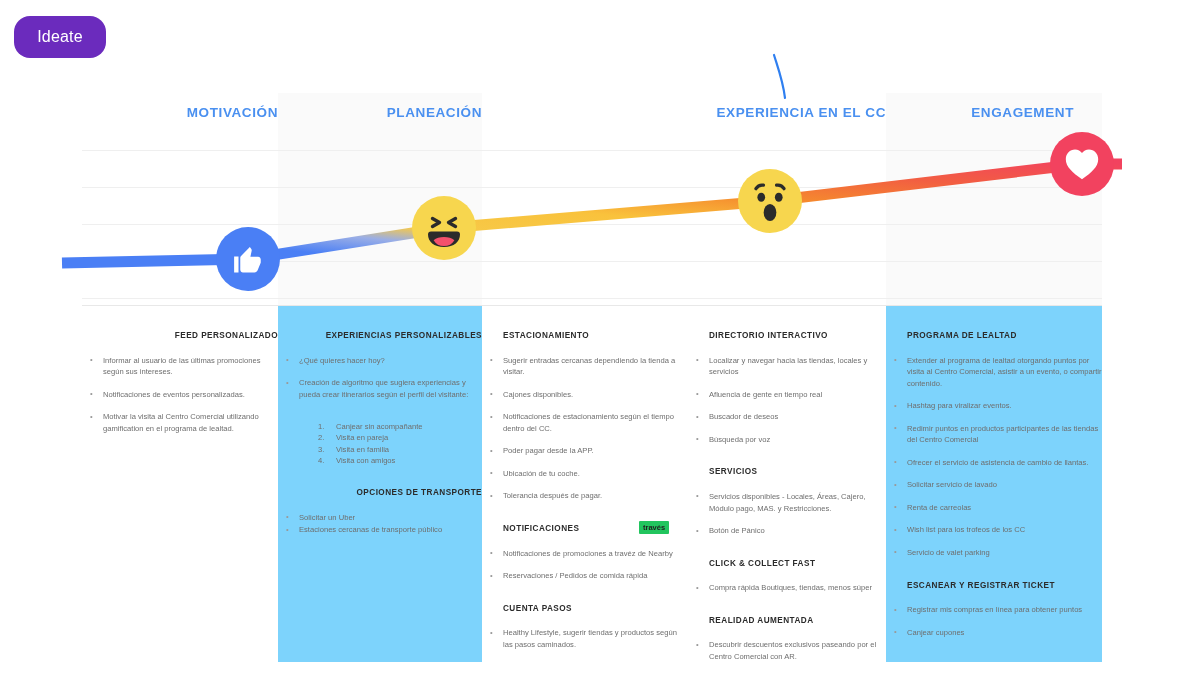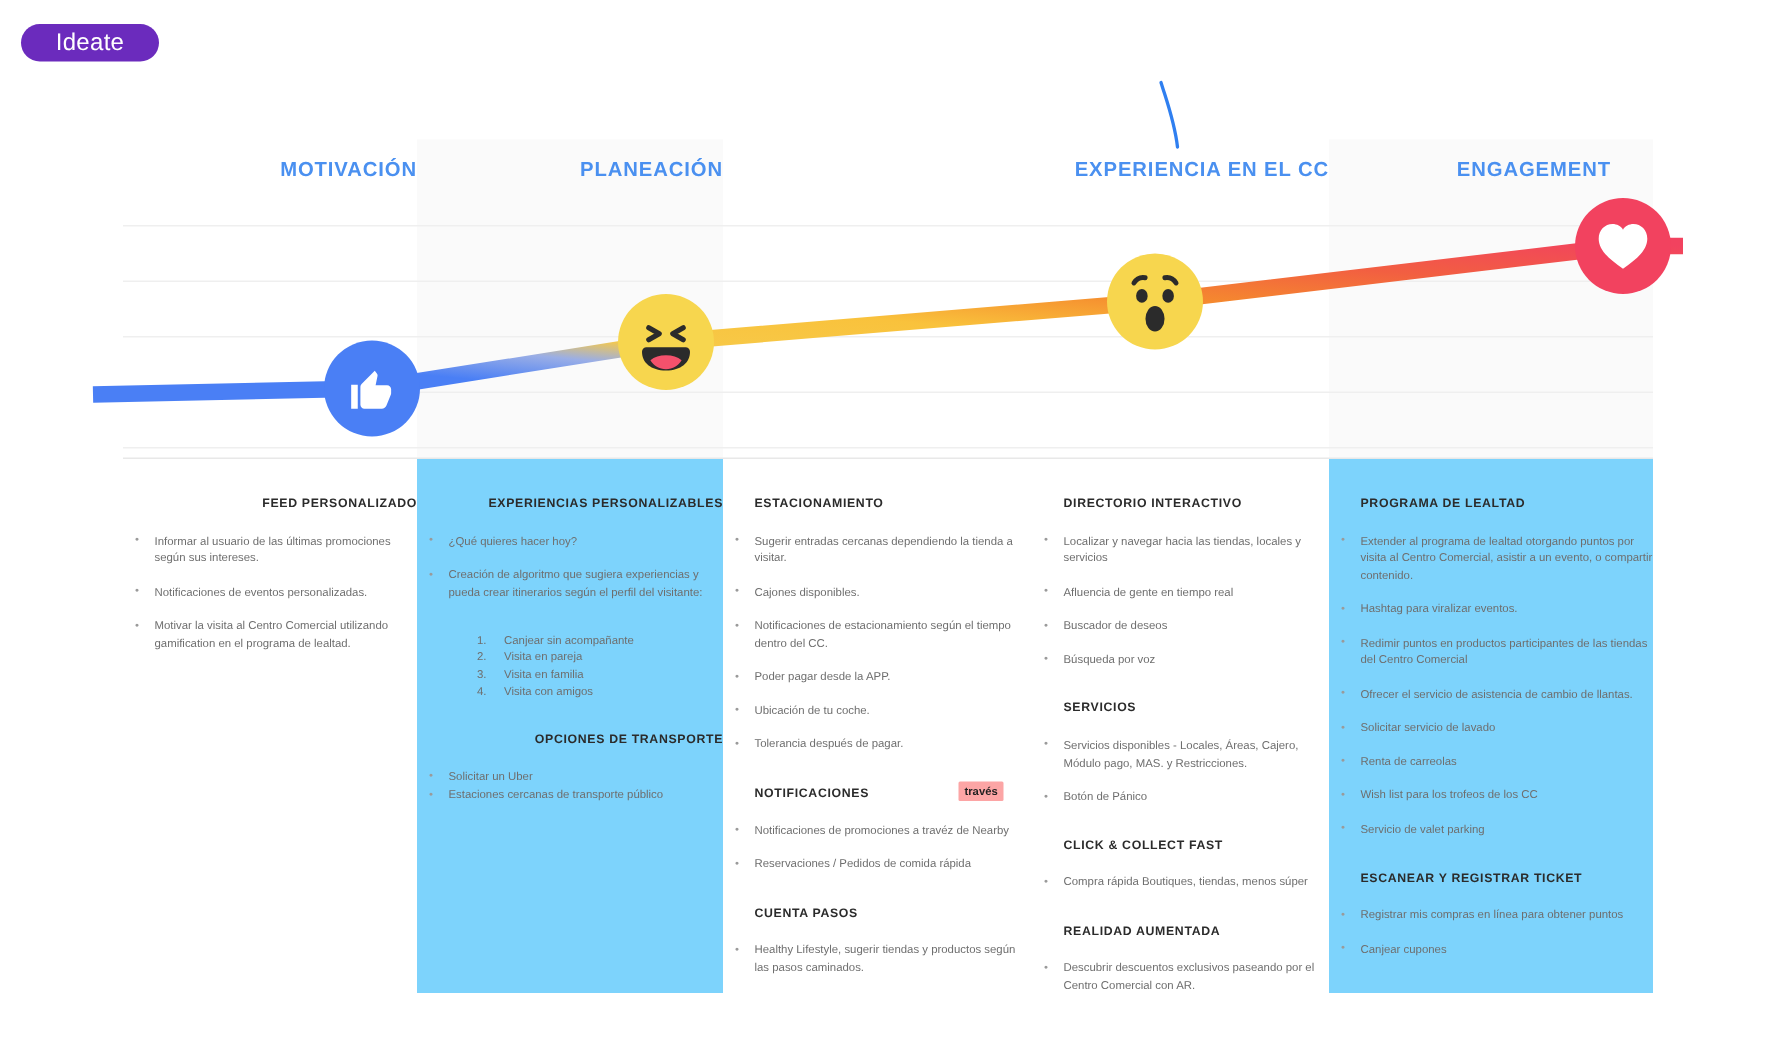--- a/index.html
+++ b/index.html
@@ -15,21 +15,21 @@
     -webkit-font-smoothing: antialiased;
     position: relative;
   }
 
   
   #ideate-badge {
     position: absolute;
     left: 14px;
     top: 16px;
     width: 92px;
-    height: 25px;
+    height: 42px;
     border-radius: 16px;
     background: #6b2bbd;
     color: #ffffff;
     font-size: 16px;
     letter-spacing: .2px;
     display: flex;
     align-items: center;
     justify-content: center;
     user-select: none;
   }
@@ -182,21 +182,21 @@
     position: absolute;
     left: 0;
     top: 0;
     color: #6e6e6e;
   }
   .list-gap { height: 10px; }
 
   
   #spell-chip {
     position: absolute;
-    background: #fca5a5;
+    background: #22c55e;
     color: #1f1f1f;
     font-size: 7.5px;
     font-weight: bold;
     padding: 1.5px 4px 2px 4px;
     border-radius: 1px;
     z-index: 9;
     white-space: nowrap;
   }
 
   

